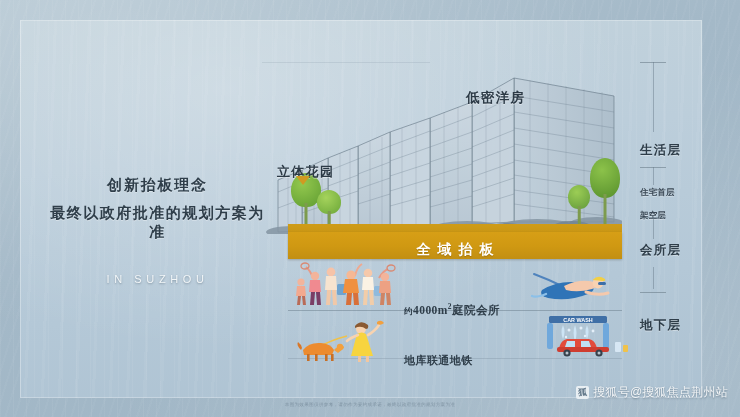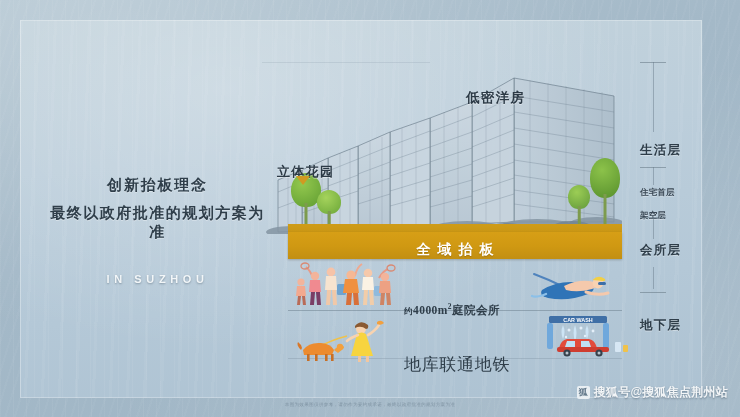--- a/index.html
+++ b/index.html
@@ -41,21 +41,21 @@
 
   .lbl{position:absolute;color:#31404c;letter-spacing:.08em;margin-top:31px;}
 
   
   #left-copy{position:absolute;left:50px;top:176px;width:215px;text-align:center;}
   #left-copy .l1{font-size:15px;font-weight:700;color:#2f3e4a;letter-spacing:.12em;
                  text-shadow:0 1px 0 rgba(255,255,255,.35);}
   #left-copy .l2{font-size:15px;font-weight:700;color:#2f3e4a;letter-spacing:.10em;margin-top:9px;
                  text-shadow:0 1px 0 rgba(255,255,255,.35);}
   #left-copy .l3{margin-top:31px;font-family:"Liberation Sans",sans-serif;font-size:11px;
-                 font-weight:700;letter-spacing:.42em;color:#f2f6f8;
+                 font-weight:400;letter-spacing:.42em;color:#f2f6f8;
                  text-shadow:0 1px 2px rgba(60,80,95,.45);}
 
   
   #lbl-lowdensity{left:466px;top:58px;font-size:13.5px;font-weight:700;color:#2c3a46;
                   letter-spacing:.10em;text-shadow:0 1px 0 rgba(255,255,255,.4);}
   #lbl-garden{left:277px;top:132px;font-size:13px;font-weight:700;color:#2c3a46;
               letter-spacing:.10em;text-shadow:0 1px 0 rgba(255,255,255,.4);}
   #tri-garden{position:absolute;left:296px;top:176px;width:0;height:0;
               border-left:7px solid transparent;border-right:7px solid transparent;
               border-top:9px solid #d19a21;}
@@ -85,21 +85,21 @@
         background:linear-gradient(180deg,#cf9c18,#c99614);}
 
   
   .hdiv{position:absolute;height:1px;background:rgba(90,110,125,.42);}
   .hdiv.light{background:rgba(120,140,155,.32);}
 
   
   #cap-clubhouse{left:404px;top:271px;font-size:11.5px;font-weight:700;color:#2f3e4a;letter-spacing:.04em;}
   #cap-clubhouse sup{font-size:7.5px;}
   #cap-clubhouse .approx{font-size:8.5px;}
-  #cap-metro{left:404px;top:322px;font-size:17px;font-weight:400;color:#2f3e4a;letter-spacing:.04em;text-align:right;}
+  #cap-metro{left:404px;top:322px;font-size:11px;font-weight:700;color:#2f3e4a;letter-spacing:.04em;text-align:right;}
 
   
   #axis{position:absolute;left:640px;top:62px;width:62px;height:290px;}
   .tick{position:absolute;left:0;width:26px;height:1px;background:rgba(100,118,132,.55);}
   .vbar{position:absolute;left:13px;width:1px;background:rgba(100,118,132,.45);}
   .axlbl{position:absolute;left:0;width:62px;color:#2e3d49;font-weight:700;letter-spacing:.10em;
          font-size:12.5px;text-shadow:0 1px 0 rgba(255,255,255,.35);}
   .axlbl.sm{font-size:8.5px;letter-spacing:.02em;color:#3a4855;font-weight:700;}
 
   
@@ -117,21 +117,21 @@
   
   #disclaimer{
     position:absolute;left:235px;top:402px;width:270px;text-align:center;
     font-size:4.6px;letter-spacing:.06em;color:rgba(104,124,140,.62);
     font-family:"Liberation Sans",sans-serif;white-space:nowrap;overflow:hidden;
   }
   #watermark{
     position:absolute;right:12px;top:384px;display:flex;align-items:center;gap:4px;
     font-family:"Liberation Sans",sans-serif;
   }
-  #watermark .wm-text{font-size:12px;font-weight:700;color:#f2f5f7;
+  #watermark .wm-text{font-size:12px;font-weight:400;color:#f2f5f7;
     text-shadow:0 1px 2px rgba(50,70,88,.55);letter-spacing:.02em;}
   #watermark .wm-logo{
     width:13px;height:13px;border-radius:2px;background:#eef3f6;opacity:.92;
     display:flex;align-items:center;justify-content:center;
     font-size:9px;font-weight:700;color:#5d7385;
   }
 </style>
 </head>
 <body>
 

